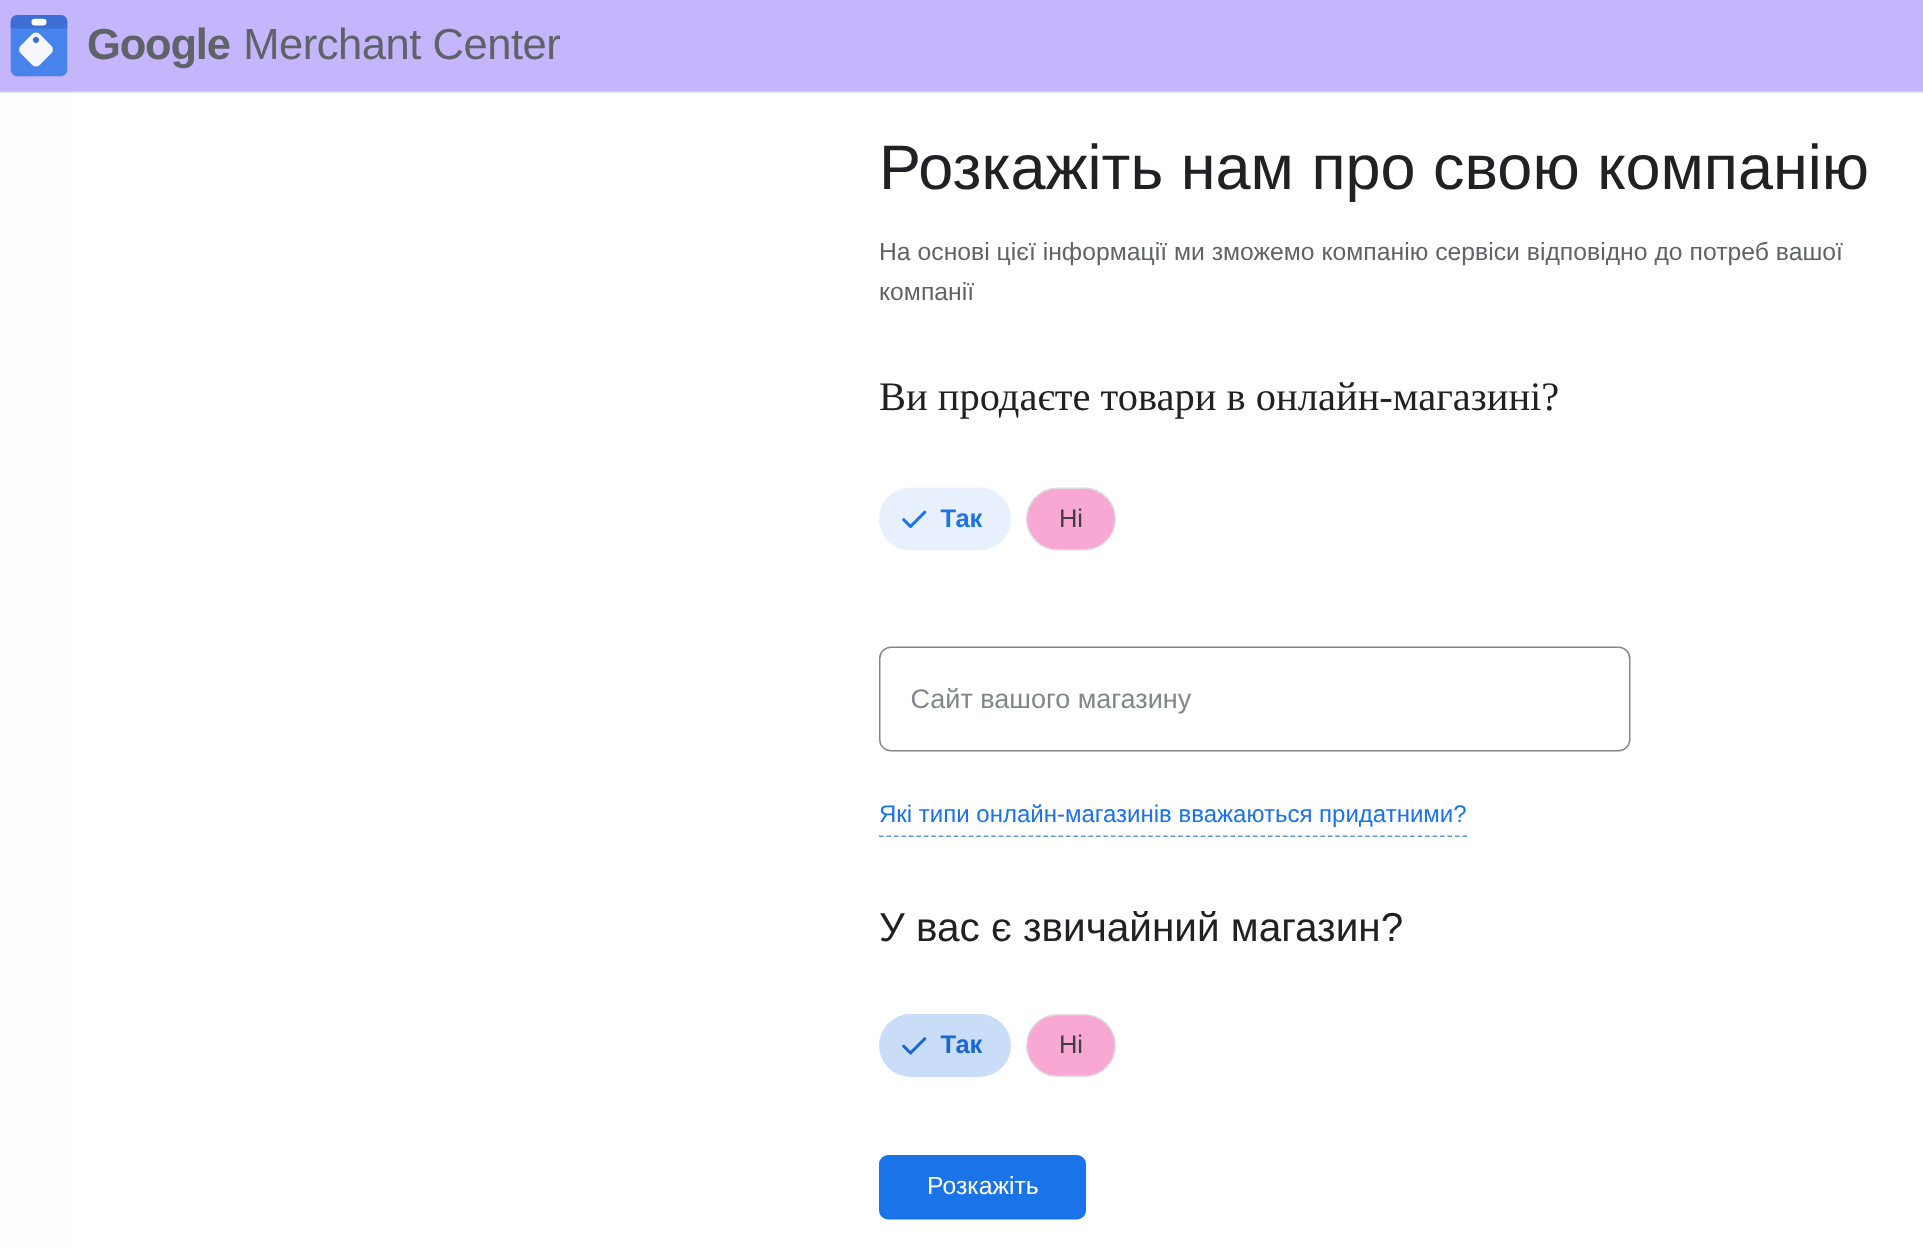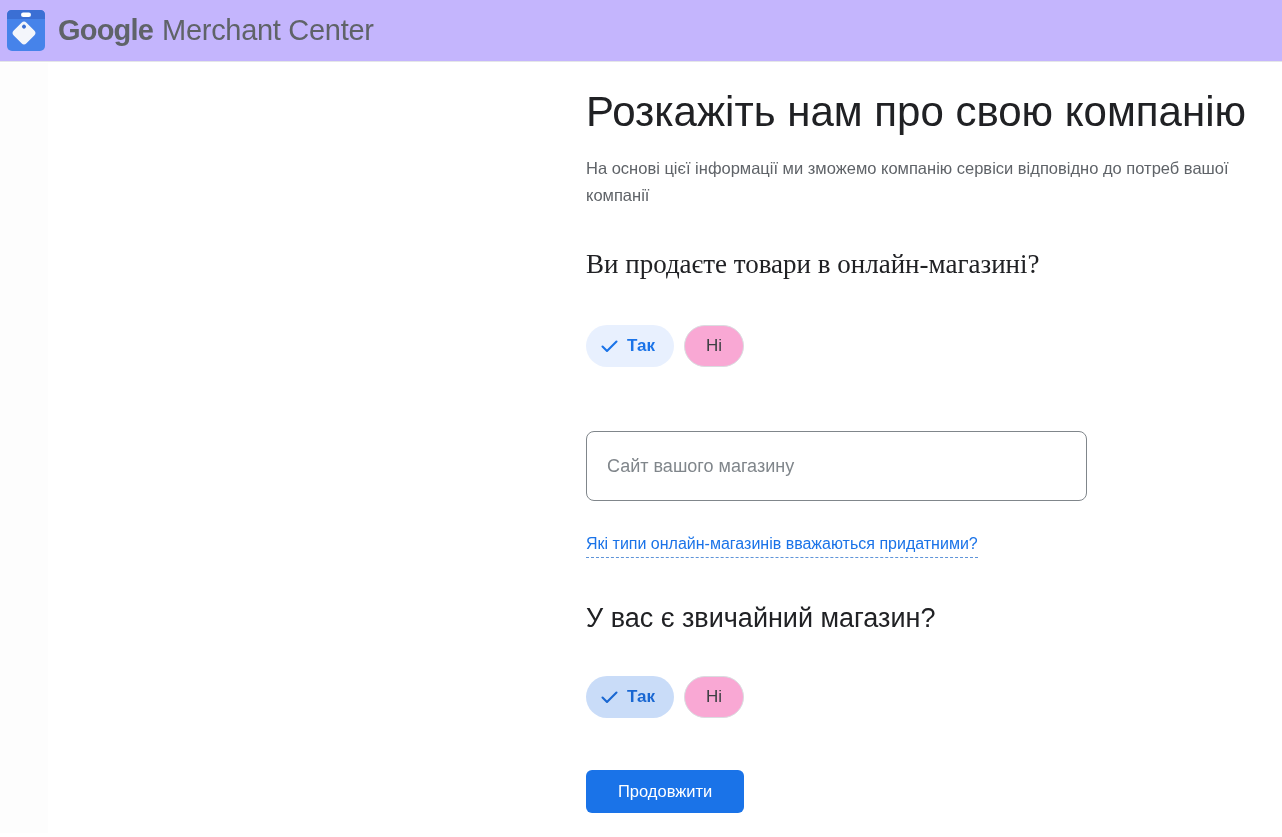--- a/index.html
+++ b/index.html
@@ -232,16 +232,16 @@
             <path d="M1.5 6.5 L6 11 L15.5 1.5" fill="none" stroke="#1967d2" stroke-width="2.1" stroke-linecap="round" stroke-linejoin="round"></path>
           </svg>
         </span>
         <span>Так</span>
       </div>
       <div class="chip chip-unselected">
         <span>Ні</span>
       </div>
     </div>
 
-    <button class="continue-btn">Продовжити</button>
+    <button class="continue-btn">Розкажіть</button>
 
   </div>
 </div>
 
 </body></html>

